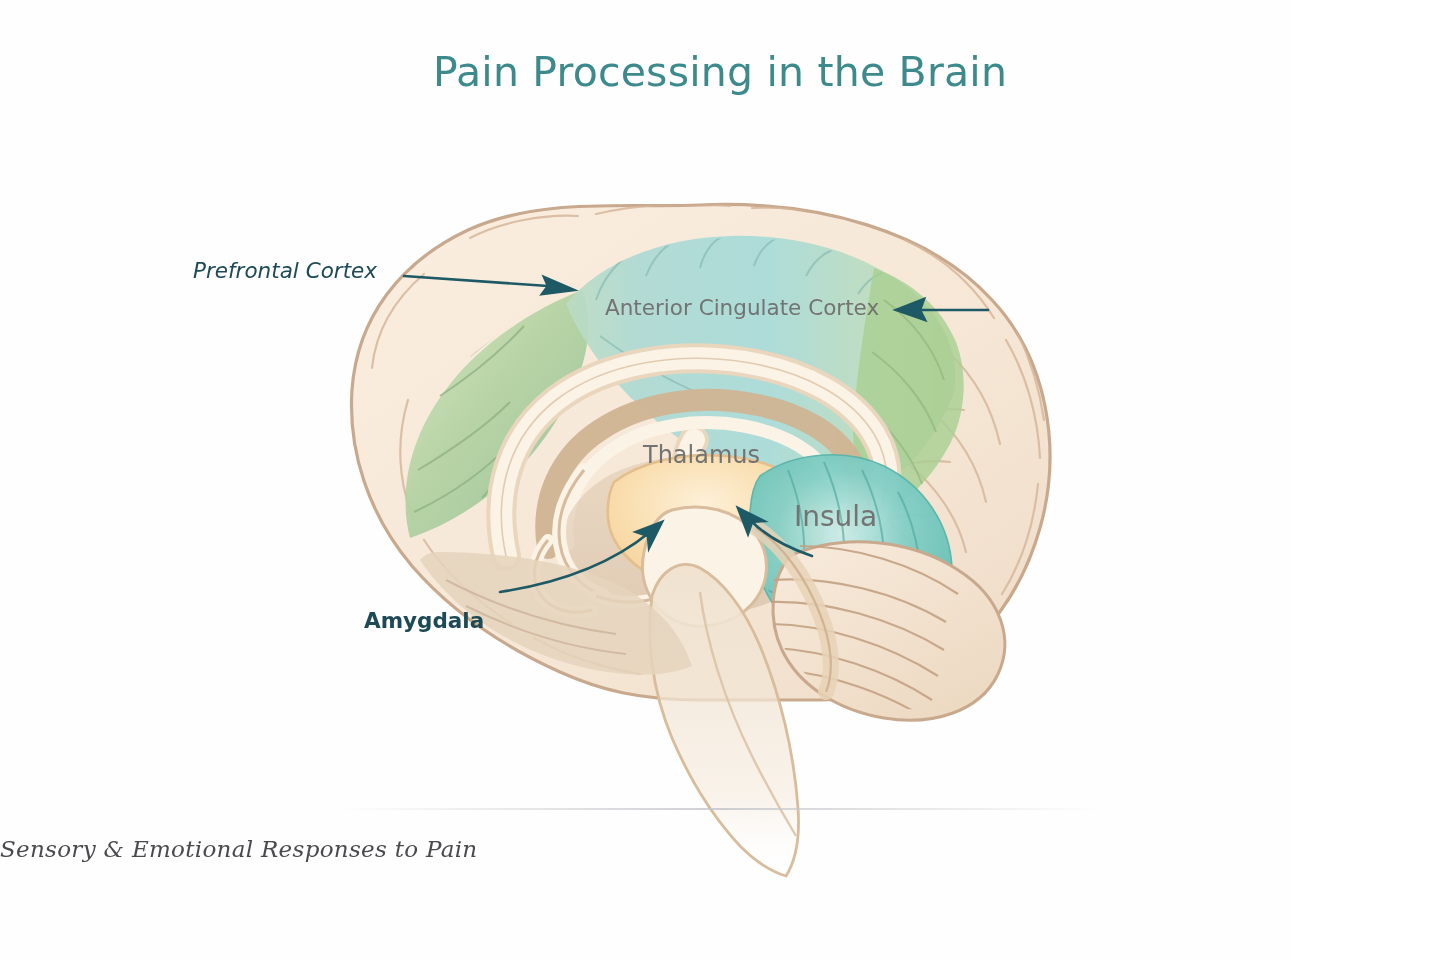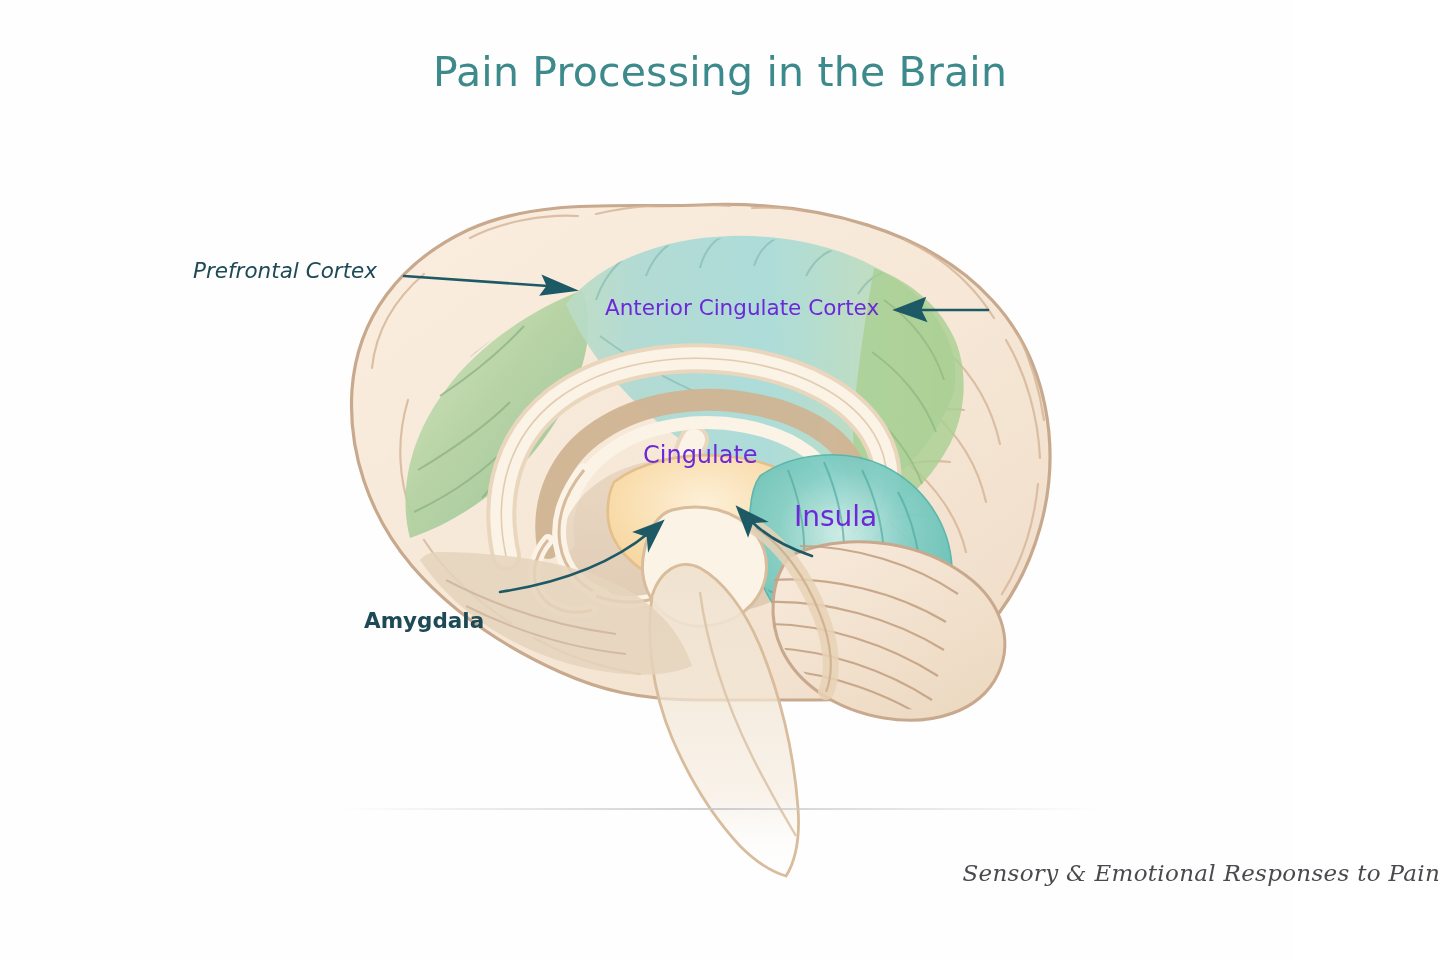--- a/index.html
+++ b/index.html
@@ -27,37 +27,36 @@
     color:#3d8a8c;
   }
   #divider{
     position:absolute;
     left:340px;top:808px;width:760px;height:2px;
     background:linear-gradient(to right,rgba(200,200,205,0),rgba(198,198,204,.85),rgba(200,200,205,0));
   }
   #caption{
     position:absolute;
     top:836px;left:0;width:1440px;
-    text-align:right;
+    text-align:left;
     font-family:"DejaVu Serif", serif;
     font-style:italic;
     font-size:23px;
     color:#4a4a4e;
     letter-spacing:.3px;
-    margin-top:24px;
   }
   #art{position:absolute;left:0;top:0;width:1440px;height:960px;}
   .lbl{
     position:absolute;
     font-family:"DejaVu Sans", sans-serif;
     font-size:21.5px;
     color:#1d4a55;
     white-space:nowrap;
   }
-  .lbl.dark{color:#6d28d9;}
+  .lbl.dark{color:#737373;}
 </style>
 </head>
 <body>
 
 <div id="stage">
 
   <div id="title">Pain Processing in the Brain</div>
 
   <svg id="art" viewBox="0 0 1440 960" xmlns="http://www.w3.org/2000/svg">
     <defs>
@@ -412,21 +411,21 @@
       </g>
       <path d="M 738 508 L 748 534 L 752 522 L 764 521 Z"></path>
     </g>
   </svg>
 
   <div class="lbl" style="left:193px;top:258px;font-style:italic;">Prefrontal Cortex</div>
 
   <div class="lbl dark" style="left:605px;top:295px;">Anterior Cingulate Cortex</div>
 
 
-  <div class="lbl dark" style="left:643px;top:441px;font-size:24px;">Cingulate</div>
+  <div class="lbl dark" style="left:643px;top:441px;font-size:24px;">Thalamus</div>
 
   <div class="lbl dark" style="left:794px;top:500px;font-size:28px;">Insula</div>
 
   <div class="lbl" style="left:364px;top:608px;font-weight:bold;">Amygdala</div>
 
   <div id="divider"></div>
 
   <div id="caption">Sensory &amp; Emotional Responses to Pain</div>
 
 </div>

